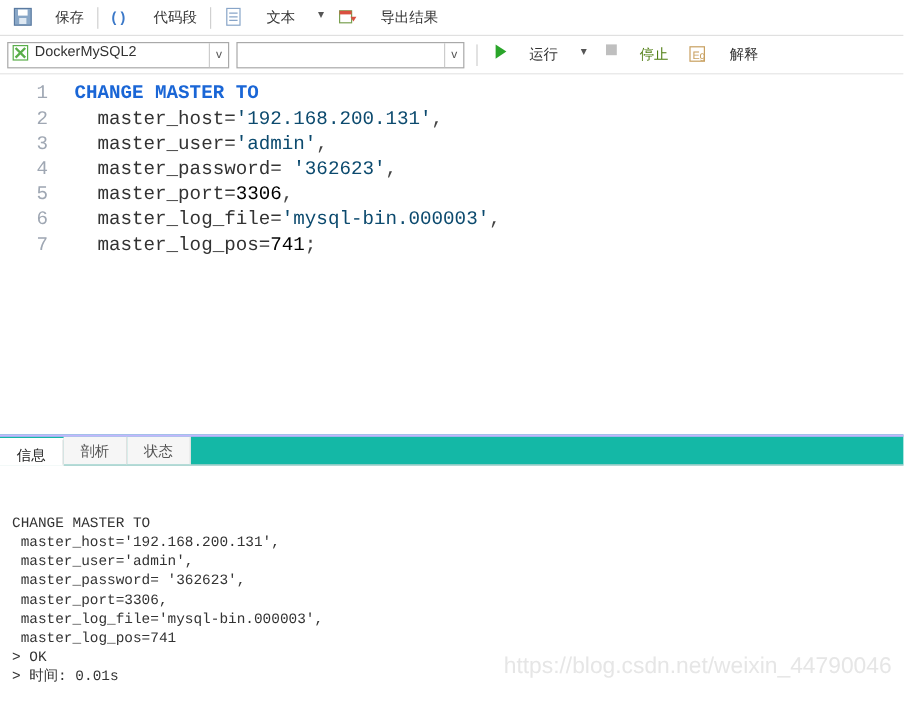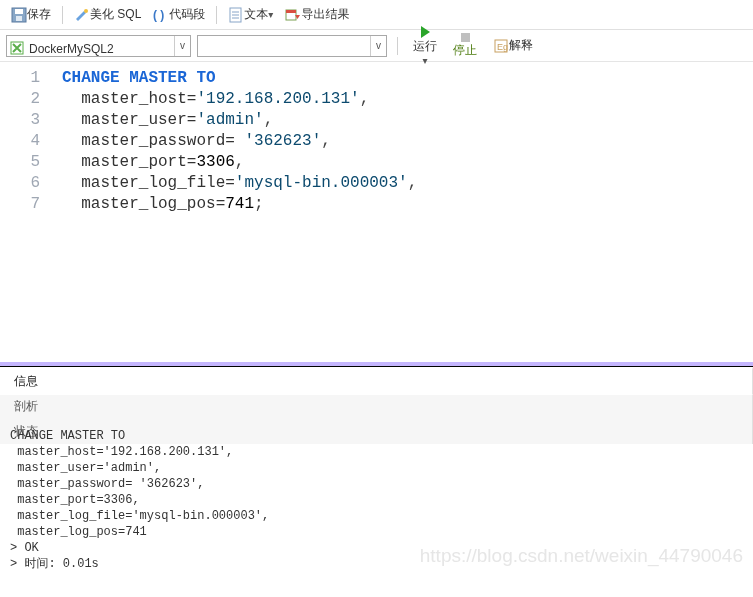--- a/index.html
+++ b/index.html
@@ -15,22 +15,22 @@
   .toolbar {
     display: flex;
     align-items: center;
     height: 30px;
     padding: 0 6px;
     border-bottom: 1px solid #e0e0e0;
     gap: 2px;
   }
   .tbtn {
     display: inline-flex;
-    align-items: center;
-    gap: 0;
+    align-items: flex-start;
+    gap: 19px;
     padding: 3px 5px;
     cursor: pointer;
     color: #333;
   }
   .sep {
     width: 1px;
     height: 18px;
     background: #d0d0d0;
     margin: 0 4px;
   }
@@ -38,21 +38,21 @@
   .row2 {
     display: flex;
     align-items: center;
     height: 32px;
     padding: 3px 6px;
     border-bottom: 1px solid #e5e5e5;
     gap: 6px;
   }
   .combo {
     display: flex;
-    align-items: flex-end;
+    align-items: flex-start;
     border: 1px solid #a9a9a9;
     height: 22px;
     background: #fff;
     position: relative;
   }
   .combo .cbtext {
     padding: 0 4px;
     flex: 1;
     white-space: nowrap;
     overflow: hidden;
@@ -60,21 +60,21 @@
   .combo .cbarrow {
     width: 16px;
     display: flex;
     align-items: center;
     justify-content: center;
     border-left: 1px solid #ccc;
     height: 100%;
   }
   .combo1 { width: 185px; }
   .combo2 { width: 190px; }
-  .runbtn { color: #333; flex-direction: column; }
+  .runbtn { color: #333; }
   .runbtn.play .tri {
     width: 0; height: 0;
     border-left: 9px solid #2aa52a;
     border-top: 6px solid transparent;
     border-bottom: 6px solid transparent;
   }
   .runbtn.stop .sq {
     width: 9px; height: 9px; background: #bfbfbf;
   }
   .disabled { color: #4d7c0f; }
@@ -97,26 +97,25 @@
     padding: 6px 0 0 8px;
     white-space: pre;
     color: #333;
   }
   .kw { color: #1a66d6; font-weight: bold; }
   .str { color: #0c4a6e; }
   .num { color: #000000; }
   .punct { color: #444; }
   .tabs {
     display: flex;
-    border-top: 4px solid #c4b5fd;
+    border-top: 2px solid #c4b5fd;
     border-bottom: 1px solid #d9d9d9;
     height: 26px;
     align-items: stretch;
-    background: #000000;
-    flex-direction: column;
+    background: #14b8a6;
   }
   .tab {
     padding: 4px 14px;
     font-size: 12px;
     color: #555;
     cursor: pointer;
     border-right: 1px solid #e0e0e0;
     background: #f6f6f6;
   }
   .tab.active {
@@ -157,29 +156,20 @@
     <span class="icon">
       <svg viewBox="0 0 16 16">
           <rect x="1" y="1" width="14" height="14" fill="#89a7c7" stroke="#5a7aa0"></rect>
           <rect x="4" y="2" width="8" height="5" fill="#fff"></rect>
           <rect x="5" y="9" width="6" height="5" fill="#dfe9f3"></rect>
         </svg>
     </span>
     <span>保存</span>
   </div>
   <div class="sep"></div>
-  <div class="tbtn">
-    <span class="icon">
-      <svg viewBox="0 0 16 16">
-          <path d="M2 12 L10 4 L12 6 L4 14 Z" fill="#6aa3e0"></path>
-          <circle cx="12" cy="4" r="2" fill="#f0c040"></circle>
-        </svg>
-    </span>
-    <span>美化 SQL</span>
-  </div>
   <div class="tbtn">
     <span class="icon">
       <svg viewBox="0 0 16 16">
           <text x="0" y="12" font-size="12" font-weight="bold" fill="#3a78c8">( )</text>
         </svg>
     </span>
     <span>代码段</span>
   </div>
   <div class="sep"></div>
   <div class="tbtn">

